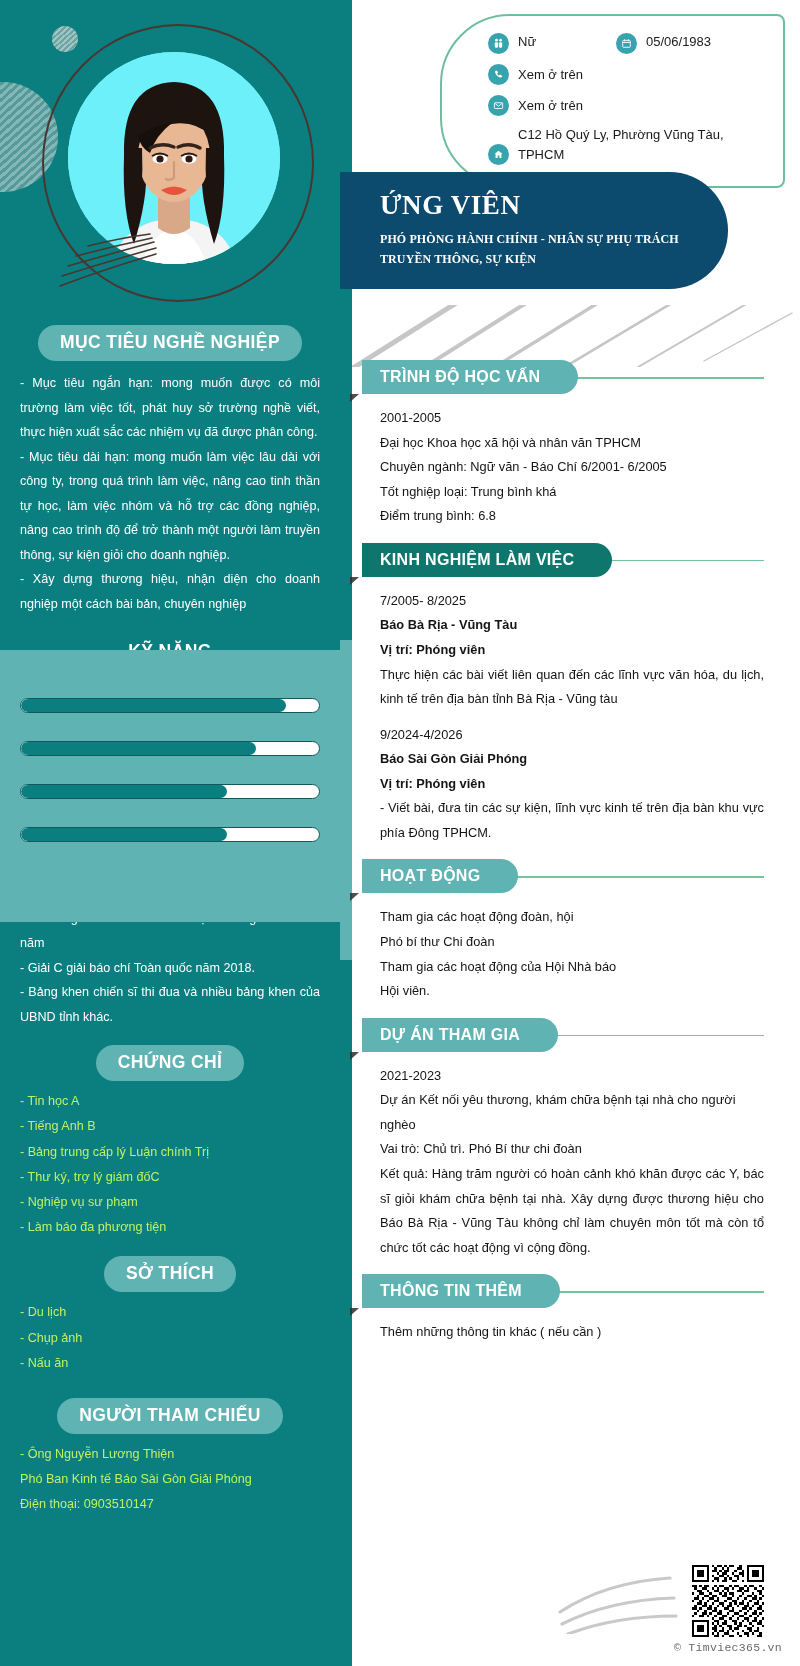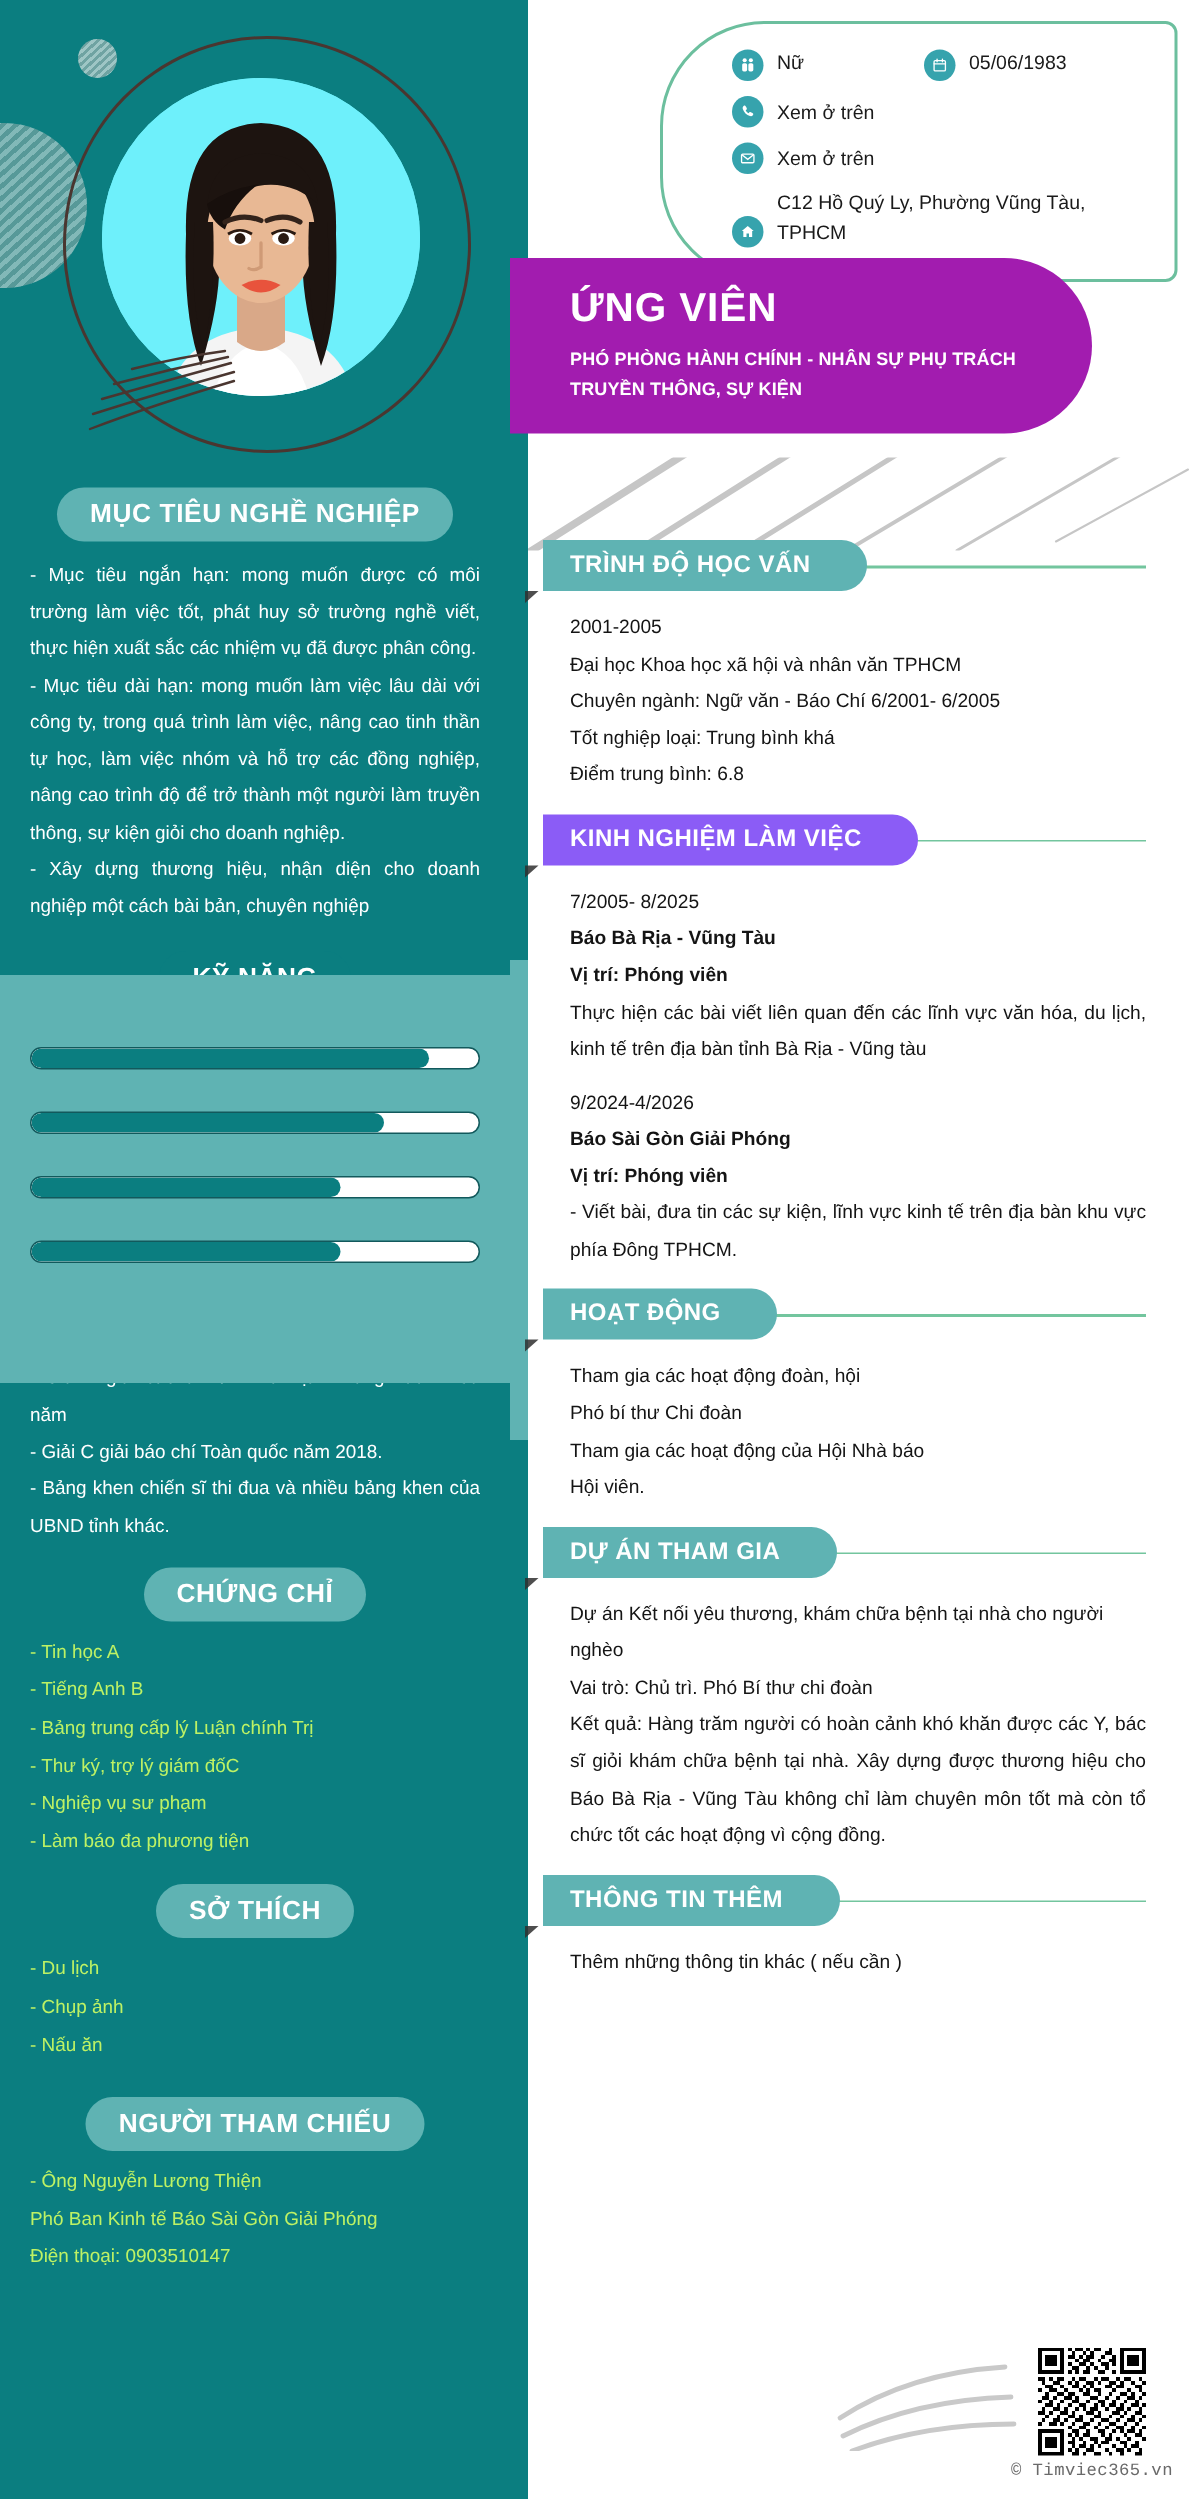--- a/index.html
+++ b/index.html
@@ -152,24 +152,25 @@
     font-size: 11px; flex: 0 0 auto; margin-right: 9px; margin-top: 1px;
   }
   .c-txt { font-size: 13px; color: #1a1a1a; line-height: 1.55; }
   .c-split { display: flex; }
   .c-split > div:first-child { width: 128px; }
 
   .name-banner {
     position: absolute;
     left: 0; top: 172px;
     width: 388px;
-    background: #a21caf;
+    background: #0c4a6e;
     border-radius: 0 90px 90px 0;
     padding: 18px 34px 20px 40px;
     color: #fff;
+    font-family: Liberation Serif, serif;
   }
   .name-banner h1 {
     font-size: 27px; font-weight: bold; letter-spacing: .6px;
     line-height: 1.12; margin-bottom: 10px;
   }
   .name-banner .job {
     font-size: 12px; font-weight: bold; line-height: 1.62; letter-spacing: .1px;
   }
 
   .stripes {
@@ -186,21 +187,21 @@
     height: 34px;
     display: flex; align-items: center;
     padding: 0 38px 0 18px;
     background: #5fb3b3;
     color: #fff;
     border-radius: 0 20px 20px 0;
     font-size: 16px; font-weight: bold; letter-spacing: .3px;
     white-space: nowrap;
     z-index: 2;
   }
-  .m-head.dark { background: #8b5cf6; }
+  .m-head.dark { background: #0f766e; }
   .m-rule {
     position: absolute; left: 0; right: 0; top: 17px;
     height: 1.6px; background: #73c59e;
   }
   .m-notch {
     position: absolute; left: -12px; top: 34px;
     width: 0; height: 0;
     border-left: 9px solid #2f2f2f;
     border-bottom: 8px solid transparent;
     opacity: .85;
@@ -490,20 +491,21 @@
         </div>
       </div>
 
       <div class="m-sec">
         <div class="m-head-wrap">
           <div class="m-rule"></div>
           <div class="m-head">DỰ ÁN THAM GIA</div>
           <div class="m-notch"></div>
         </div>
         <div class="m-body">
+          <div class="m-line">2021-2023</div>
           <div class="m-line">Dự án Kết nối yêu thương, khám chữa bệnh tại nhà cho người nghèo</div>
           <div class="m-line">Vai trò: Chủ trì. Phó Bí thư chi đoàn</div>
           <div class="m-line j">Kết quả: Hàng trăm người có hoàn cảnh khó khăn được các Y, bác sĩ giỏi khám chữa bệnh tại nhà. Xây dựng được thương hiệu cho Báo Bà Rịa - Vũng Tàu không chỉ làm chuyên môn tốt mà còn tổ chức tốt các hoạt động vì cộng đồng.</div>
         </div>
       </div>
 
       <div class="m-sec">
         <div class="m-head-wrap">
           <div class="m-rule"></div>
           <div class="m-head">THÔNG TIN THÊM</div>

